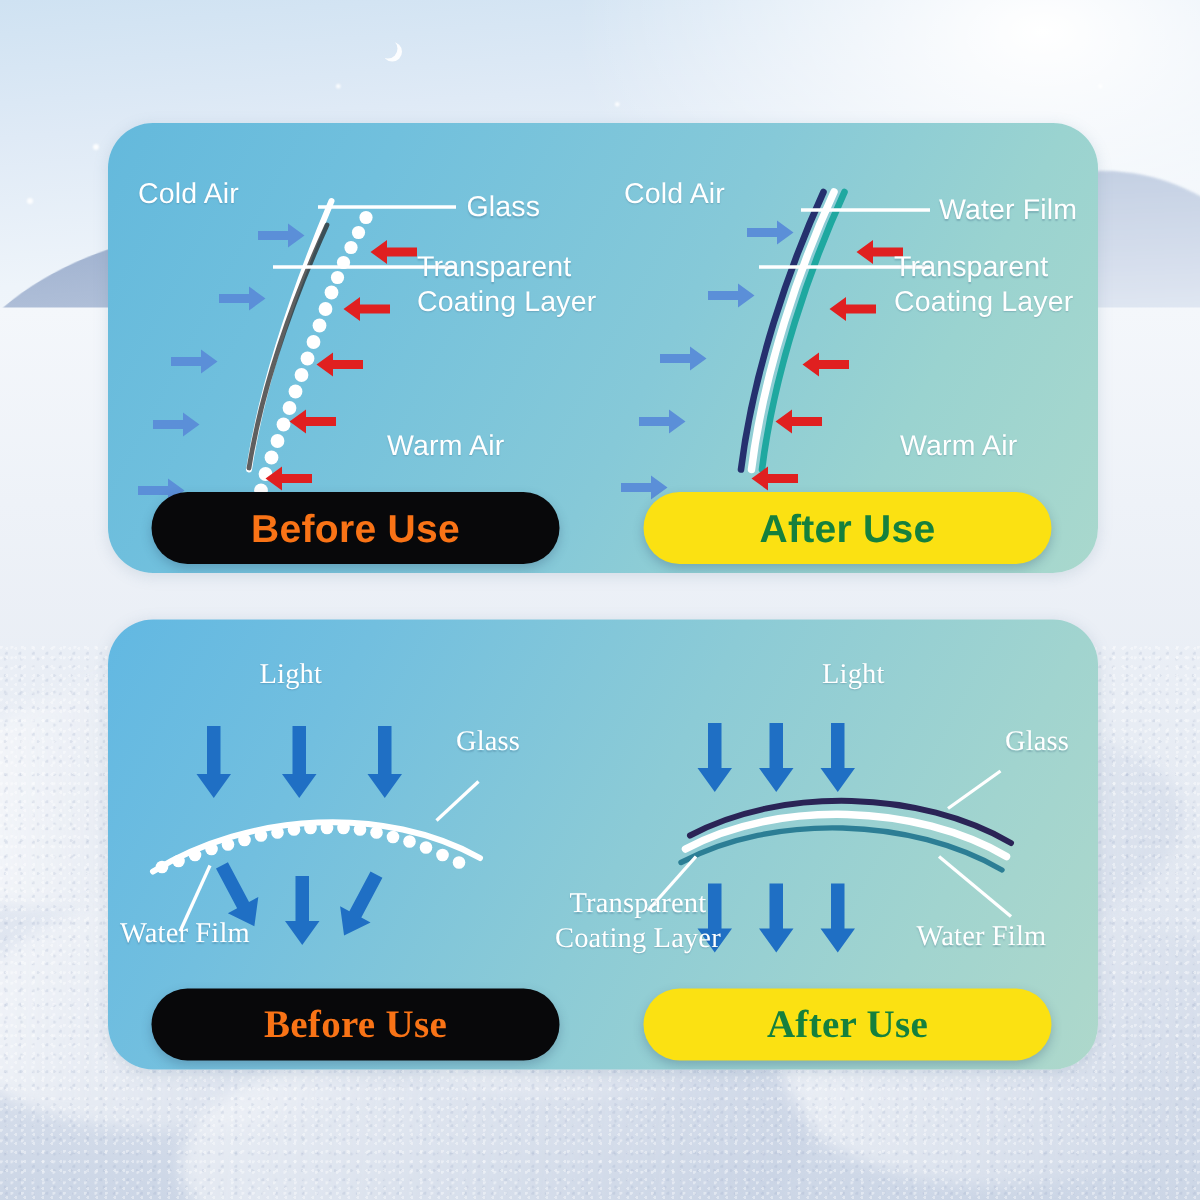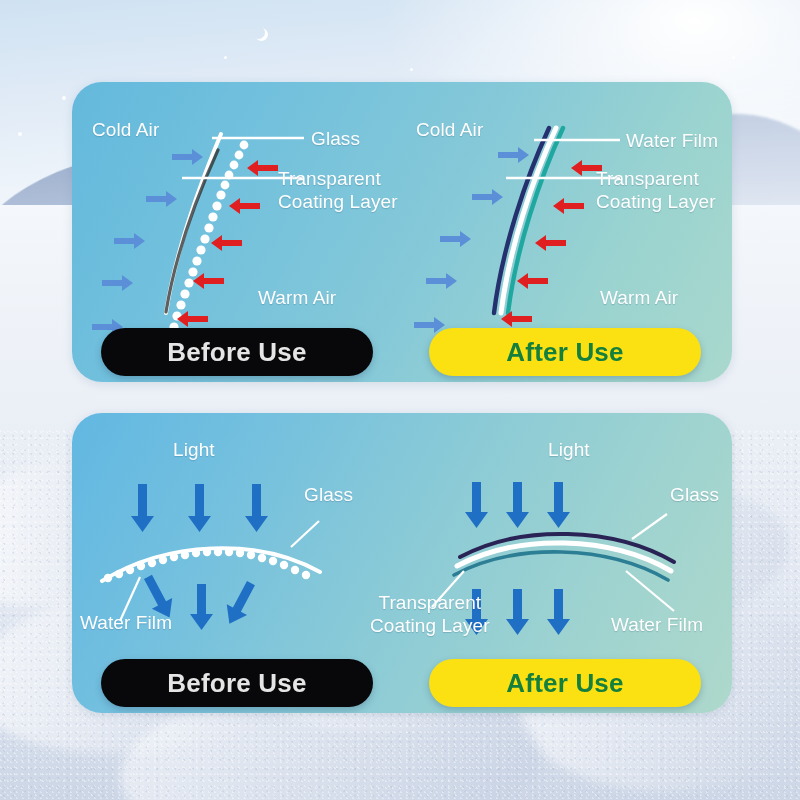--- a/index.html
+++ b/index.html
@@ -71,41 +71,41 @@
 
   
   .card{
     position:absolute;left:72px;width:660px;border-radius:30px;
     box-shadow:0 2px 10px rgba(90,120,150,.18);
     overflow:hidden;
   }
   #card-top{top:82px;height:300px;
     background:linear-gradient(118deg,#64b9dc 0%, #71c0dd 24%, #86c9d8 55%, #9ad3d0 78%, #a9d8cd 100%);}
   #card-bottom{top:413px;height:300px;
-    background:linear-gradient(118deg,#62b8e2 0%, #72bfdf 22%, #8ccbd6 52%, #a1d4cf 80%, #aed8cb 100%);}
+    background:linear-gradient(118deg,#62b8e2 0%, #72bfdf 22%, #8ccbd6 52%, #a1d4cf 80%, #aed8cb 100%);font-family:Liberation Serif, serif;}
 
   .panel{position:absolute;top:0;height:300px;width:330px;margin-top:16px;}
   .panel.left{left:0;}
   .panel.right{left:330px;}
 
   
   .lbl{
     position:absolute;color:#ffffff;font-size:19px;line-height:23px;
     white-space:pre-line;letter-spacing:.1px;
     text-shadow:0 1px 1px rgba(40,80,110,.25);
   }
 
   
   .pill{
     position:absolute;bottom:22px;height:48px;width:272px;
     border-radius:26px;display:flex;align-items:center;justify-content:center;
     font-size:26px;font-weight:700;letter-spacing:.2px;
     box-shadow:0 3px 7px rgba(40,70,100,.28);
   }
-  .pill.before{left:29px;background:#08080a;color:#e5e5e5;}
+  .pill.before{left:29px;background:#08080a;color:#f97316;}
   .pill.after{left:27px;background:#fbe112;color:#15803d;}
 
   svg{position:absolute;left:0;top:0;overflow:visible;}
 </style>
 </head>
 <body>
 
 <div id="bg">
   <div class="bg-sky"></div>
   <div class="bg-sky2"></div>

